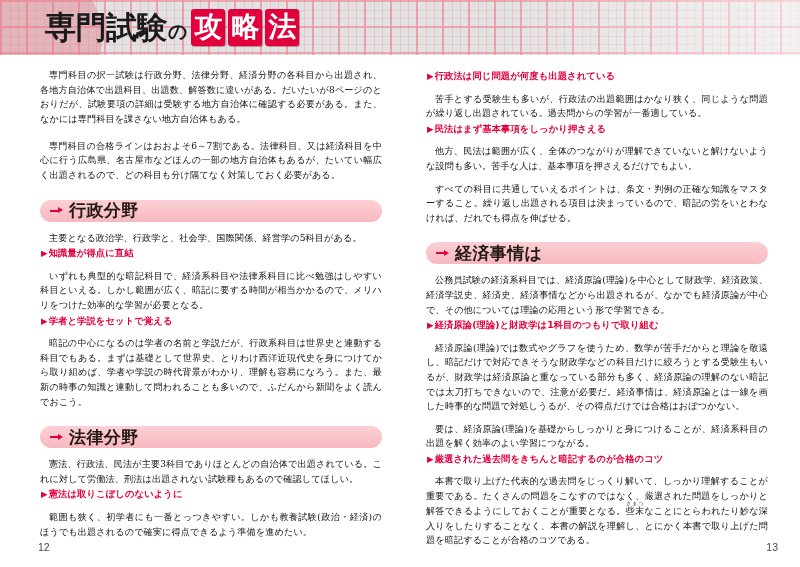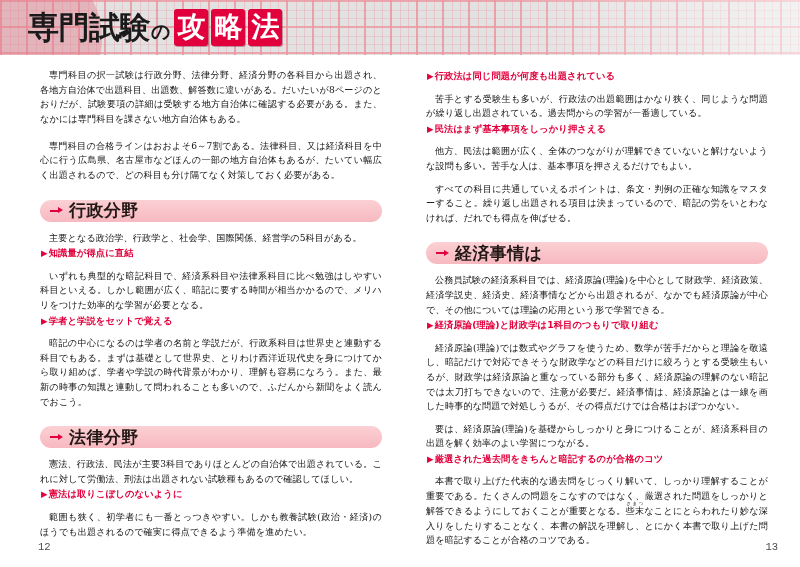--- a/index.html
+++ b/index.html
@@ -64,20 +64,21 @@
     align-items: center;
     height: 42px;
     white-space: nowrap;
   }
   .title-plain {
     font-size: 31px;
     font-weight: bold;
     color: #1a1a1a;
     letter-spacing: -0.5px;
     line-height: 1;
+    padding-left: 17px;
   }
   .title-no {
     font-size: 19px;
     font-weight: bold;
     color: #1a1a1a;
     margin: 0 2px 0 1px;
     align-self: flex-end;
     padding-bottom: 3px;
   }
   .title-boxes {
@@ -181,21 +182,21 @@
   
   ruby { ruby-position: over; }
   rt { font-size: 4.6px; line-height: 1; color: #111; }
 
   
   .folio {
     position: absolute;
     bottom: 14px;
     font-size: 10.5px;
     color: #4a4a4a;
-    font-family: Liberation Mono, monospace;
+    font-family: Liberation Sans, sans-serif;
   }
   .folio-left  { left: 30px; }
   .folio-right { right: 30px; }
 </style>
 </head>
 <body>
 
 <div class="banner">
   <div class="banner-grid"></div>
   <div class="banner-blob"></div>

